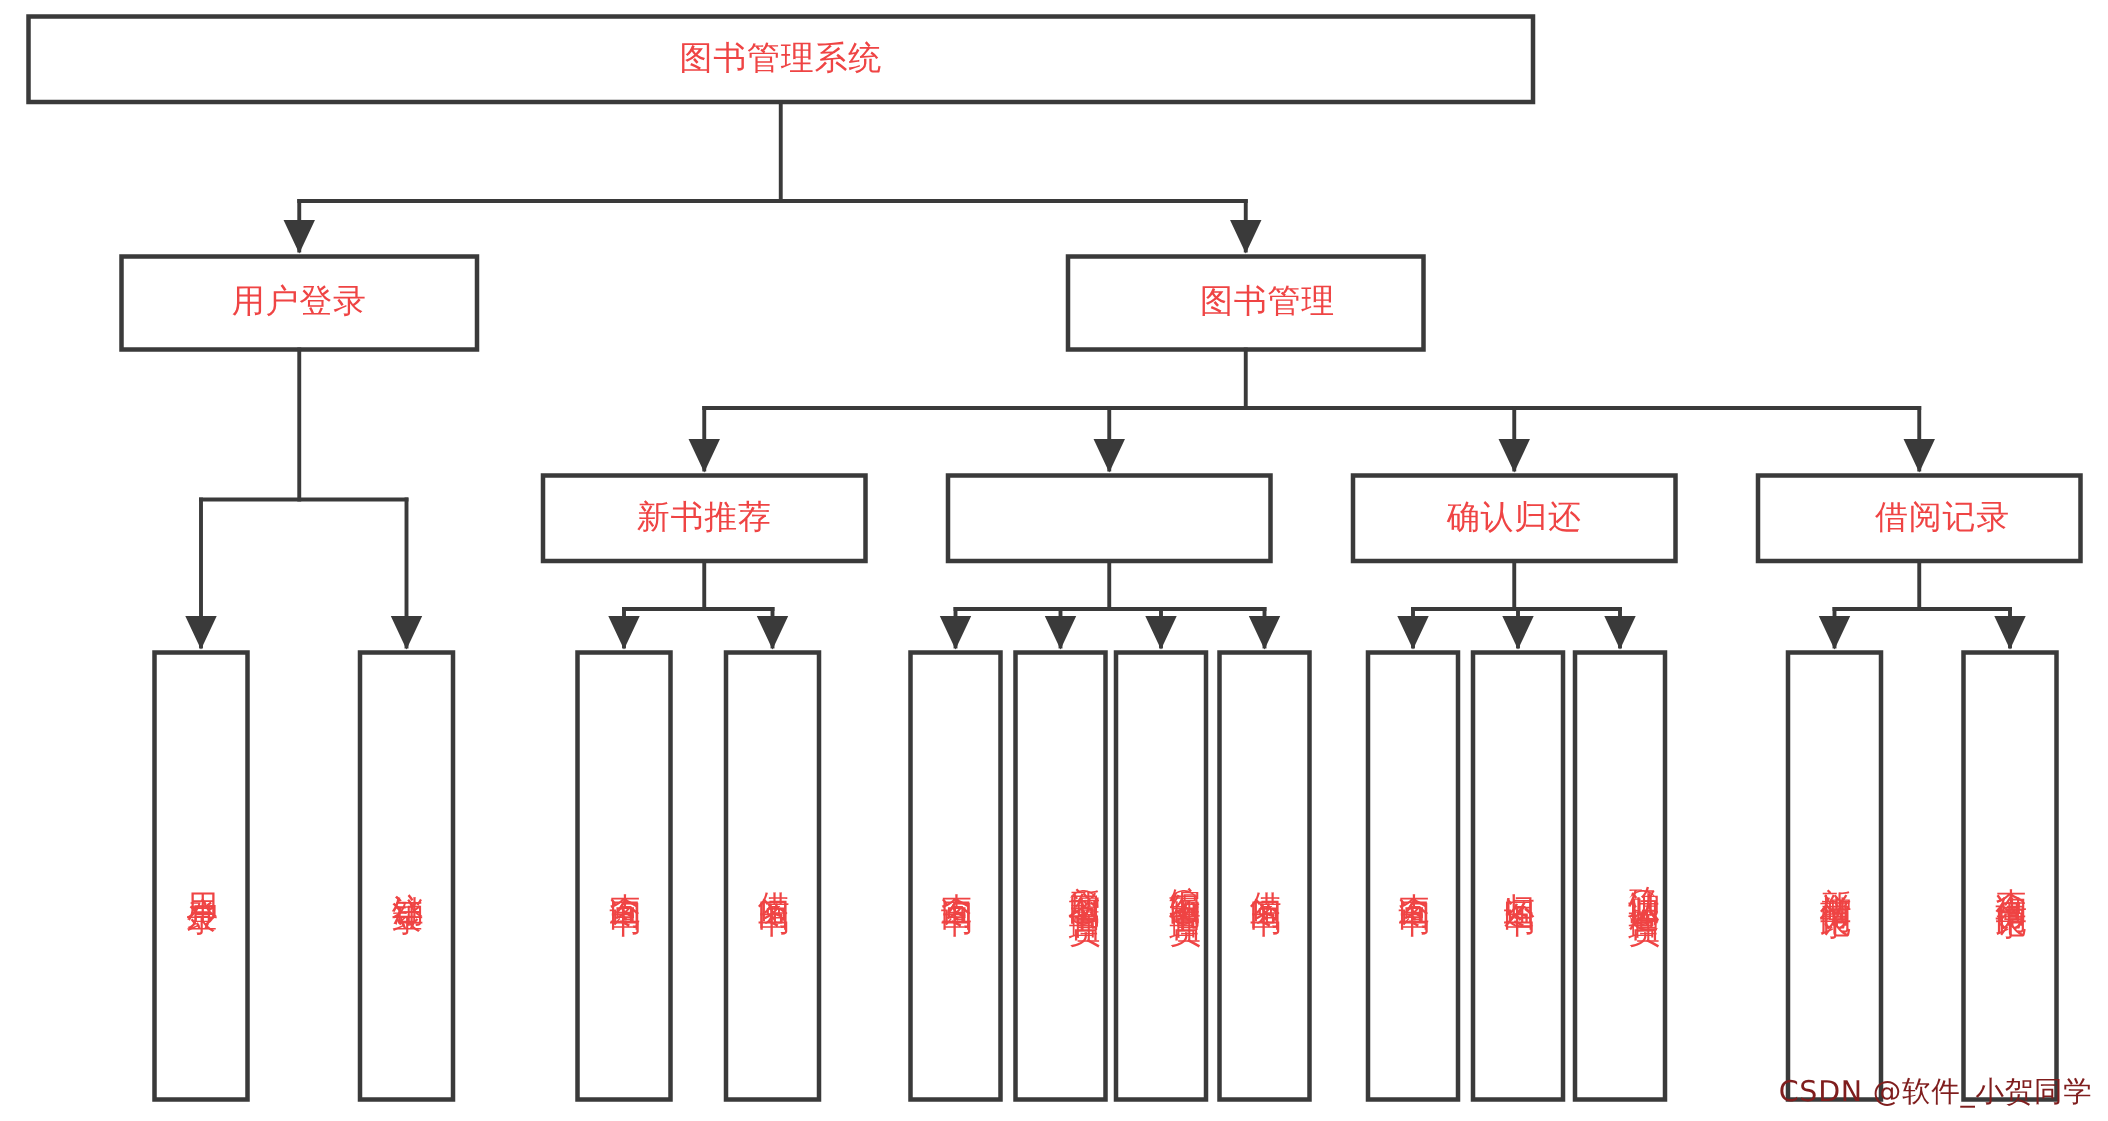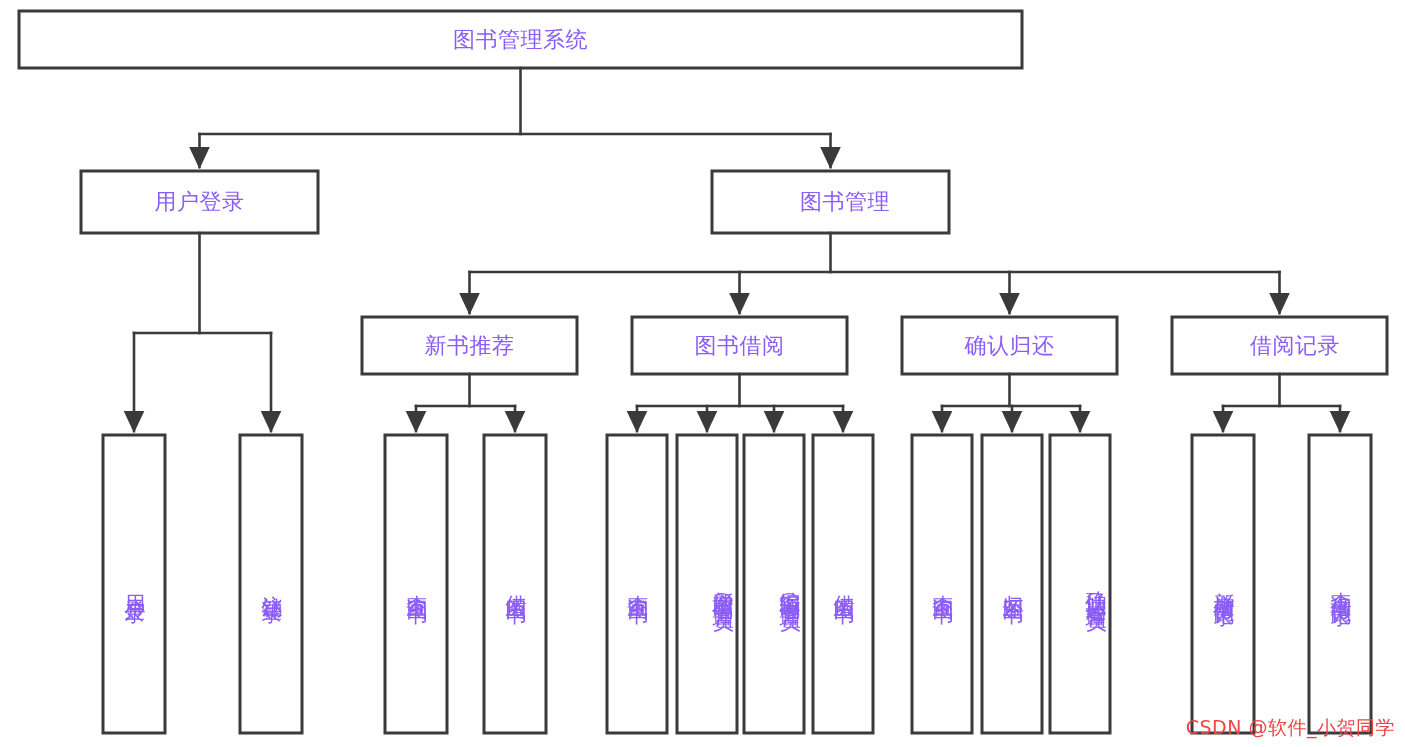--- a/index.html
+++ b/index.html
@@ -12,38 +12,38 @@
   svg#diagram-svg{position:absolute;left:0;top:0;width:1405px;height:747px;}
   .node-box{
     fill:#ffffff;stroke:#3a3a3a;stroke-width:3;
   }
   .conn{stroke:#3a3a3a;stroke-width:2.6;fill:none;stroke-linecap:square;}
   .arrow-head{fill:#3a3a3a;stroke:none;}
   .node-label{
     position:absolute;
     display:flex;align-items:center;justify-content:center;
     text-align:center;
-    color:#8b5cf6;
+    color:#ef4444;
     font-family:"DejaVu Sans","Liberation Sans",sans-serif;
     pointer-events:none;
     box-sizing:border-box;
   }
   .h-label{font-size:22px;line-height:1.25;letter-spacing:.5px;}
   .v-label{
     writing-mode:vertical-rl;
     text-orientation:upright;
     font-size:21px;
     line-height:1.42;
     letter-spacing:3px;
   }
   .watermark{
     position:absolute;
     right:10px;bottom:6px;
     font-size:19px;
-    color:#ef4444;
+    color:#7f1d1d;
     font-family:"DejaVu Sans","Liberation Sans",sans-serif;
     white-space:nowrap;
     letter-spacing:.5px;
     margin-top:32px;
   }
 </style>
 </head>
 <body>
 
 <div id="diagram-root">
@@ -122,21 +122,20 @@
     <path class="conn" marker-end="url(#arrow)" d="M 1223 406 L 1223 431"></path>
     <path class="conn" marker-end="url(#arrow)" d="M 1340 406 L 1340 431"></path>
   </svg>
 
   <div class="node-label h-label" style="left:19px;top:11px;width:1003px;height:57px;">图书管理系统</div>
 
   <div class="node-label h-label" style="left:81px;top:171px;width:237px;height:62px;">用户登录</div>
   <div class="node-label h-label" style="left:712px;top:171px;width:237px;height:62px;padding-left:29px;">图书管理</div>
 
   <div class="node-label h-label" style="left:362px;top:317px;width:215px;height:57px;">新书推荐</div>
-  <div class="node-label h-label" style="left:632px;top:317px;width:215px;height:57px;">图书借阅</div>
   <div class="node-label h-label" style="left:902px;top:317px;width:215px;height:57px;">确认归还</div>
   <div class="node-label h-label" style="left:1172px;top:317px;width:246px;height:57px;">借阅记录</div>
 
   <div class="node-label v-label" style="left:103px;top:435px;width:62px;height:298px;">用户登录</div>
   <div class="node-label v-label" style="left:240px;top:435px;width:62px;height:298px;">注销登录</div>
 
   <div class="node-label v-label" style="left:385px;top:435px;width:62px;height:298px;">查询图书</div>
   <div class="node-label v-label" style="left:484px;top:435px;width:62px;height:298px;">借阅图书</div>
 
   <div class="node-label v-label" style="left:607px;top:435px;width:60px;height:298px;">查询图书</div>

